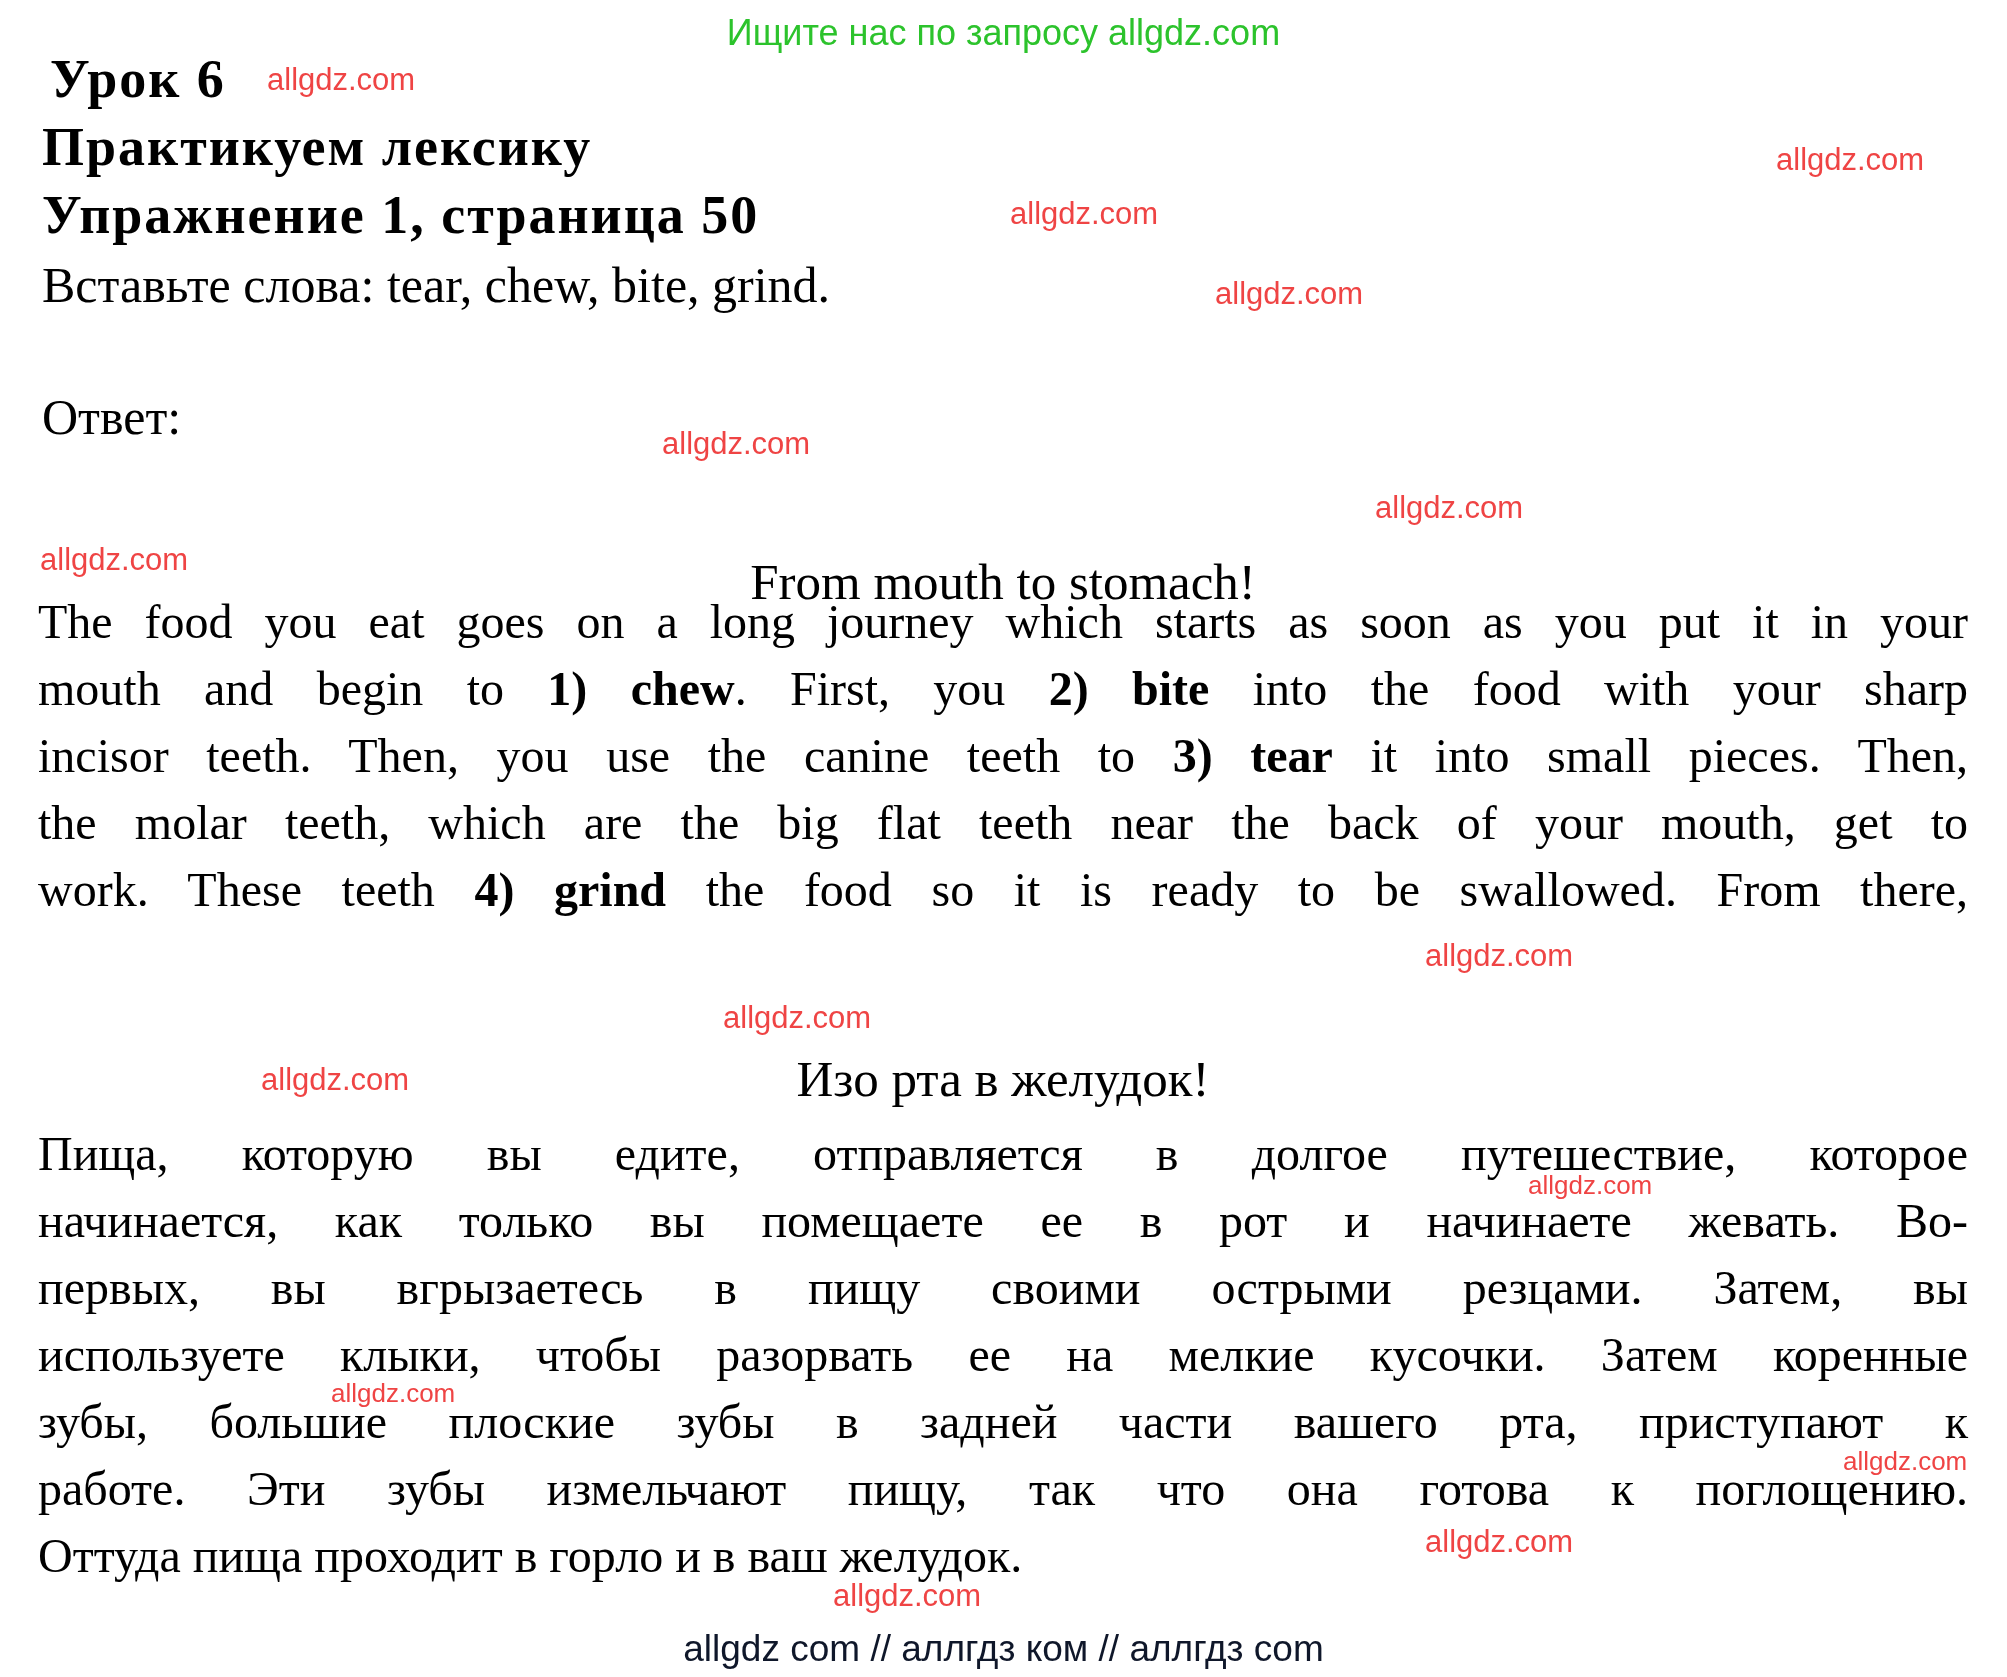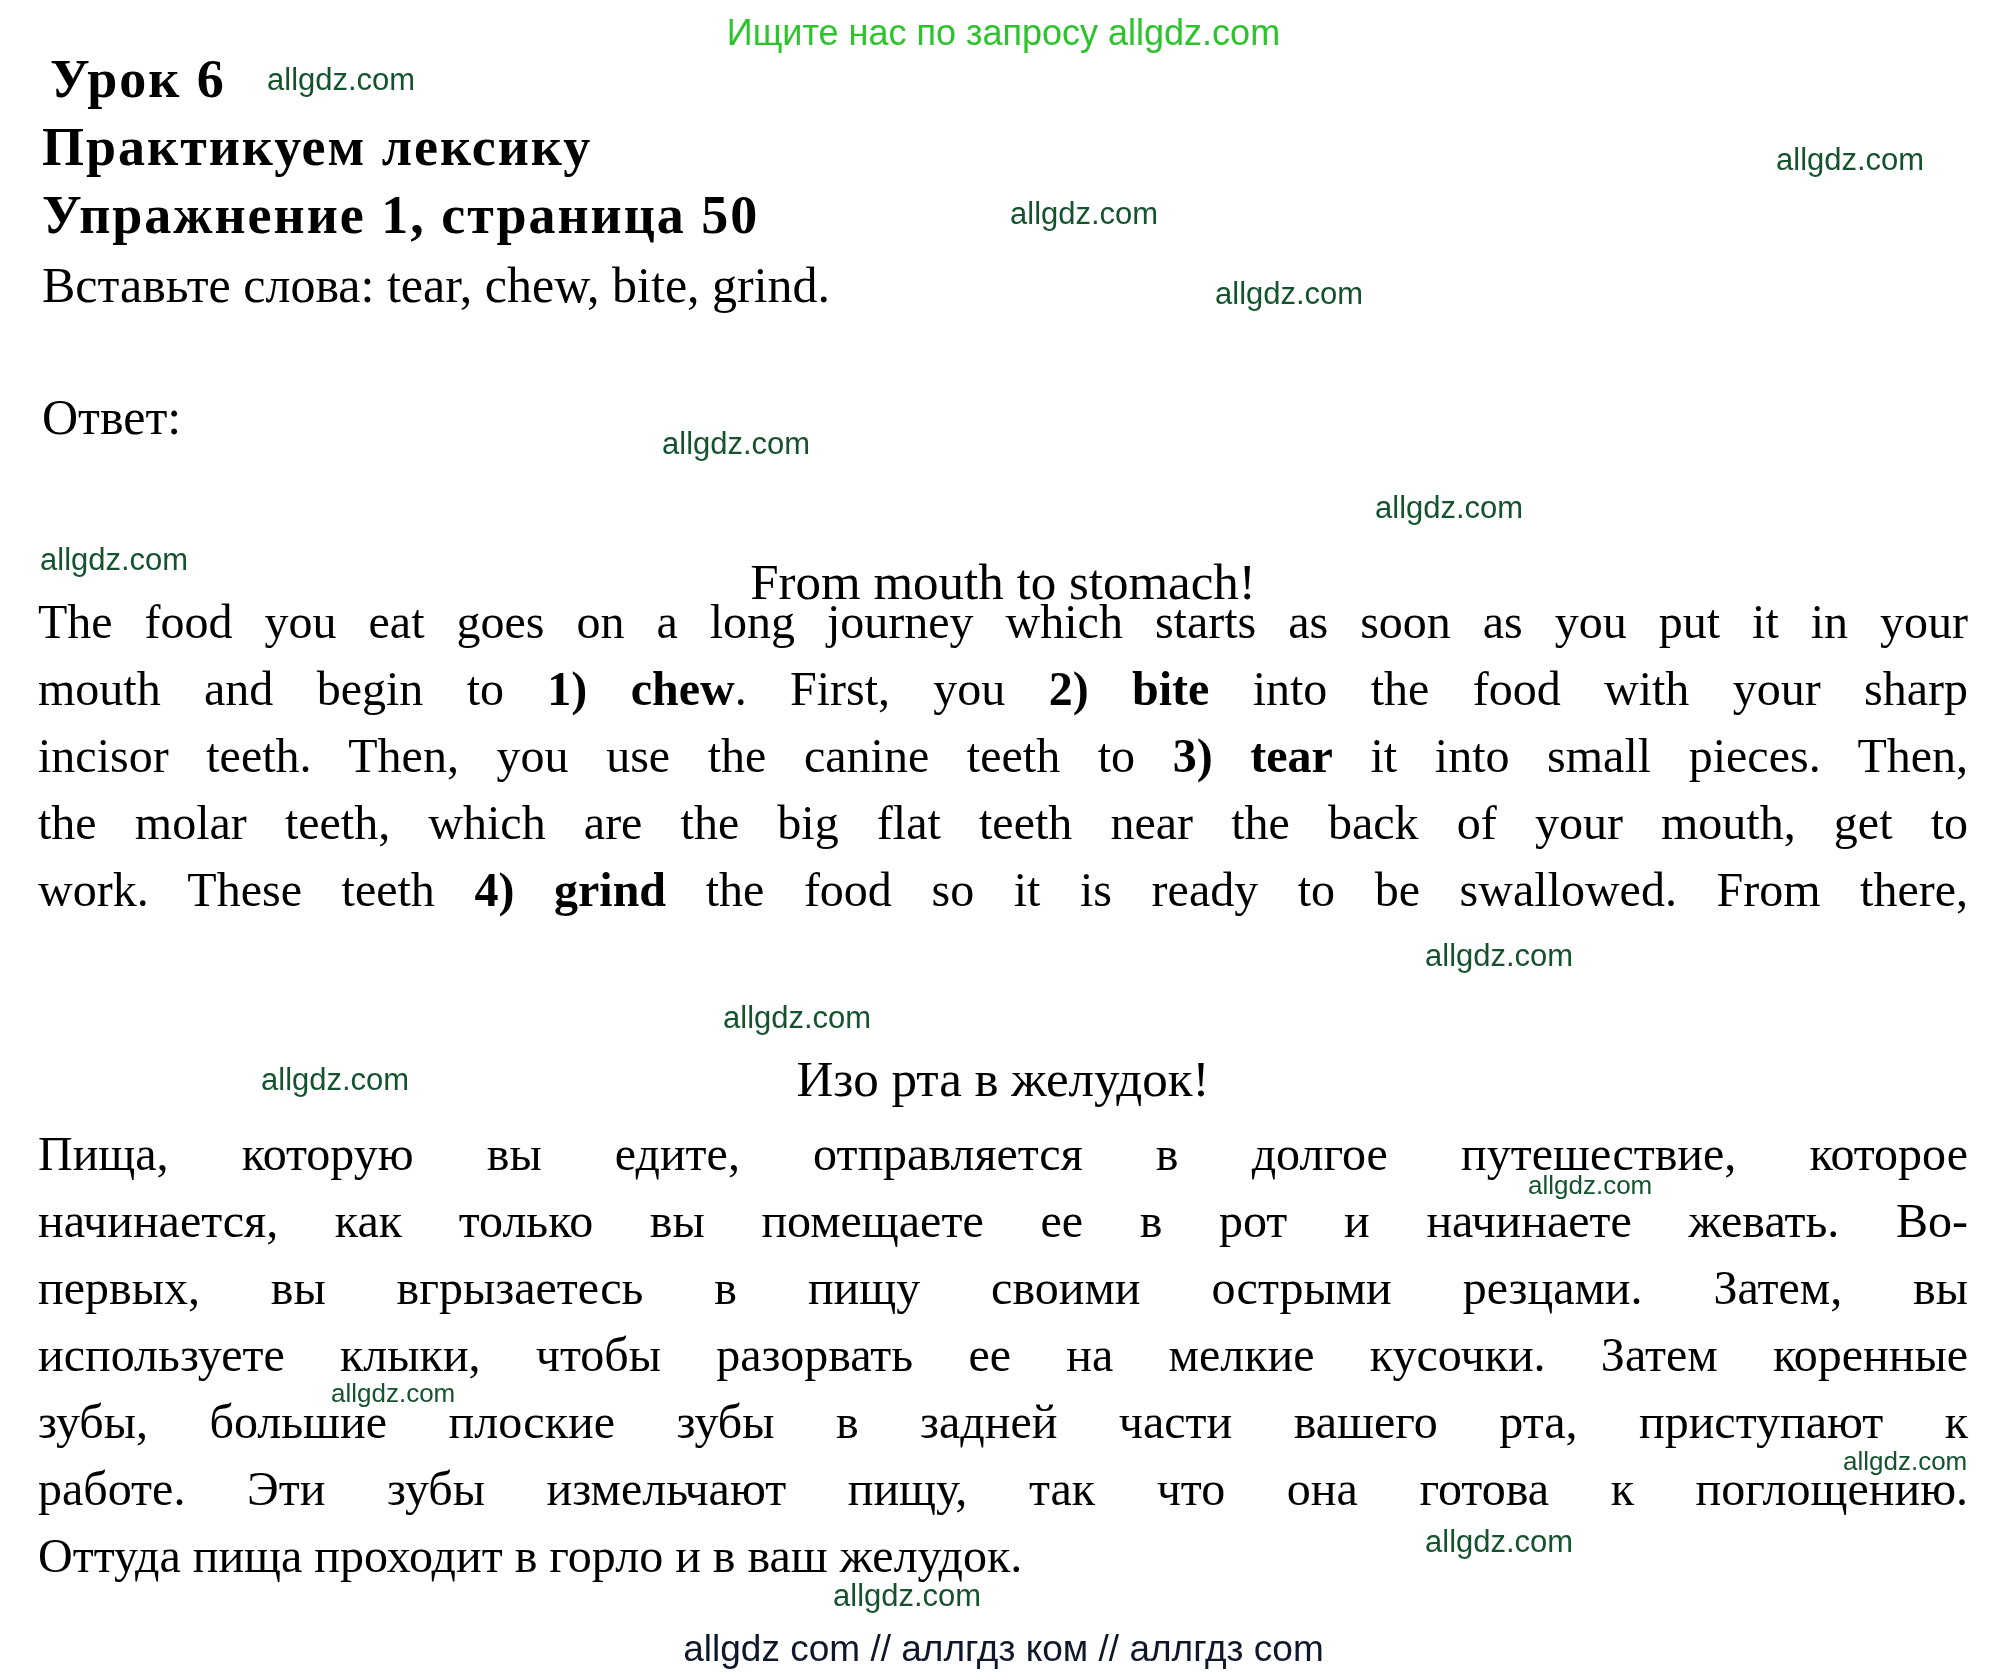--- a/index.html
+++ b/index.html
@@ -37,21 +37,21 @@
     font-size: 50px;
     line-height: 1;
     white-space: nowrap;
   }
 
   
   .wm {
     position: absolute;
     font-family: "Liberation Sans", "DejaVu Sans", sans-serif;
     font-size: 31px;
-    color: #14532d;
+    color: #ef4444;
     line-height: 1;
     white-space: nowrap;
   }
   .wm.small { font-size: 26px; }
 
   
   .center-title {
     left: 38px; width: 1930px;
     text-align: center;
     font-size: 51px;

